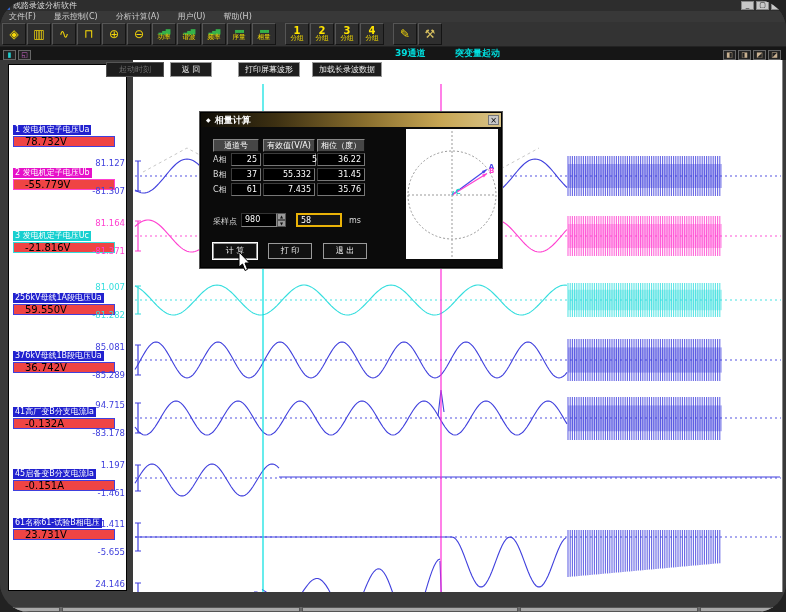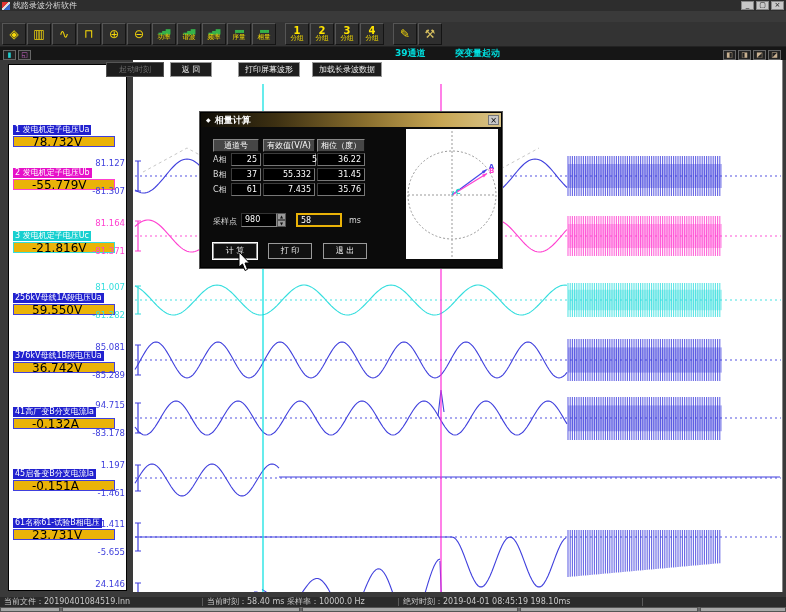--- a/index.html
+++ b/index.html
@@ -1,19 +1,19 @@
 <!DOCTYPE html>
 <html><head>
 <meta charset="utf-8">
 <style>
   * { margin:0; padding:0; box-sizing:border-box; }
   html,body { background:#222; }
   #app {
     position:relative; width:786px; height:612px; overflow:hidden;
-    background:#3a3a3a; font-family:"DejaVu Sans", sans-serif; user-select:none;
+    background:#3a3a3a; font-family:"DejaVu Sans", sans-serif; user-select:none;border-radius:29px;
   }
   
   .titlebar { position:absolute; left:0; top:0; width:786px; height:11px; background:#2d2d2d; color:#ddd; font-size:8px; line-height:11px; }
   .appicon { position:absolute; left:2px; top:2px; width:8px; height:8px; background:linear-gradient(135deg,#d33 40%,#ddd 40%,#ddd 60%,#36c 60%); }
   .wtitle { position:absolute; left:13px; top:0; }
   .wctrls { position:absolute; right:2px; top:1px; display:flex; gap:2px; }
   .wbtn { width:13px; height:9px; background:#c8c8c8; border:1px solid #888; color:#111; font-size:7px; line-height:7px; text-align:center; }
   
   .menubar { position:absolute; left:0; top:11px; width:786px; height:11px; background:#383838; color:#cfcfcf; font-size:8px; line-height:11px; display:flex; }
   .menuitem { padding:0 9px; }
@@ -29,21 +29,21 @@
   .infobar { position:absolute; left:0; top:47px; width:786px; height:13px; background:#161616; color:#00dede; font-size:9px; font-weight:bold; line-height:13px; }
   .ibicon { display:inline-block; width:13px; height:10px; border:1px solid #666; font-size:7px; line-height:8px; text-align:center; margin-right:2px; background:#222; }
   .ibleft { position:absolute; left:3px; top:1px; }
   .ibright { position:absolute; right:3px; top:1px; }
   .ibdt { position:absolute; left:218px; } .ibch { position:absolute; left:395px; } .ibtr { position:absolute; left:455px; }
   
   .workspace { position:absolute; left:0; top:60px; width:786px; height:532px; background:#3a3a3a; }
   .leftpanel { position:absolute; left:8px; top:4px; width:119px; height:527px; background:#fff; border:1px solid #000; }
   .plotbg { position:absolute; left:133px; top:0; width:650px; height:532px; background:#fff; border-right:1px solid #888; }
   .chtitle { position:absolute; left:4px; color:#fff; font-size:8px; line-height:10px; padding:0 2px; white-space:nowrap; max-width:112px; overflow:hidden; }
-  .chvalue { position:absolute; left:4px; width:102px; height:11px; background:#eab308; color:#000; font-size:12px; line-height:10px; padding:0 18px; }
+  .chvalue { position:absolute; left:4px; width:102px; height:11px; background:#ef4444; color:#000; font-size:10px; line-height:10px; padding:0 11px; }
   .topbtn { position:absolute; top:2px; height:15px; background:#1d1d1d; border:1px solid #9a9a9a; color:#eee; font-size:8px; line-height:13px; text-align:center; }
   .topbtn.disabled { color:#6e6e6e; border-color:#555; }
   #plotsvg { position:absolute; left:0; top:0; width:786px; height:532px; }
   
   .statusbar { position:absolute; left:0; top:597px; width:786px; height:10px; background:#2b2b2b; color:#c9c9c9; font-size:8px; line-height:10px; }
   .sbsec { position:absolute; top:0; white-space:nowrap; }
   .sbdiv { position:absolute; top:1px; width:1px; height:8px; background:#5a5a5a; }
   .scrollstrip { position:absolute; left:0; top:607px; width:786px; height:5px; background:#6a6a6a; display:flex; gap:2px; }
   .scrollseg { background:#a8a8a8; height:5px; border:1px solid #555; }
   
@@ -69,20 +69,27 @@
 <div id="app">
   <div class="titlebar">
     <span class="appicon"></span>
     <span class="wtitle">线路录波分析软件</span>
     <span class="wctrls" id="wctrls">
         <div class="wbtn">_</div>
         <div class="wbtn">▢</div>
         <div class="wbtn">×</div>
       </span>
   </div>
+  <div class="menubar" id="menubar">
+      <div class="menuitem">文件(F)</div>
+      <div class="menuitem">显示控制(C)</div>
+      <div class="menuitem">分析计算(A)</div>
+      <div class="menuitem">用户(U)</div>
+      <div class="menuitem">帮助(H)</div>
+    </div>
   <div class="toolbar" id="toolbar">
       <div class="tbtn">
         <div class="g" style="color: rgb(245, 215, 10);">◈</div>
       </div>
       <div class="tbtn">
         <div class="g" style="color: rgb(245, 215, 10);">▥</div>
       </div>
       <div class="tbtn">
         <div class="g" style="color: rgb(245, 215, 10);">∿</div>
       </div>
@@ -296,28 +303,20 @@
         <line x1="733" y1="576" x2="733" y2="572.5" stroke="#222"></line>
         <line x1="745" y1="576" x2="745" y2="572.5" stroke="#222"></line>
         <line x1="757" y1="576" x2="757" y2="572.5" stroke="#222"></line>
         <line x1="769" y1="576" x2="769" y2="572.5" stroke="#222"></line>
         <line x1="263" y1="24" x2="263" y2="571" stroke="#00e0e0" stroke-width="1.2"></line>
         <line x1="441" y1="24" x2="441" y2="576" stroke="#ff2cd8" stroke-width="1.2"></line>
         <path d="M441 575l4 -7h-8z" fill="#ff2cd8"></path>
       </svg>
   </div>
 
-  <div class="statusbar">
-    <span class="sbsec" style="left:4px">当前文件：20190401084519.lnn</span>
-    <span class="sbdiv" style="left:202px"></span>
-    <span class="sbsec" style="left:207px">当前时刻：58.40 ms    采样率：10000.0 Hz</span>
-    <span class="sbdiv" style="left:398px"></span>
-    <span class="sbsec" style="left:403px">绝对时刻：2019-04-01 08:45:19 198.10ms</span>
-    <span class="sbdiv" style="left:642px"></span>
-  </div>
   <div class="scrollstrip">
     <div class="scrollseg" style="width:60px"></div>
     <div class="scrollseg" style="width:238px"></div>
     <div class="scrollseg" style="width:216px"></div>
     <div class="scrollseg" style="width:178px"></div>
     <div class="scrollseg" style="width:86px"></div>
   </div>
 
   <div class="dialog">
     <div class="dtitle">

